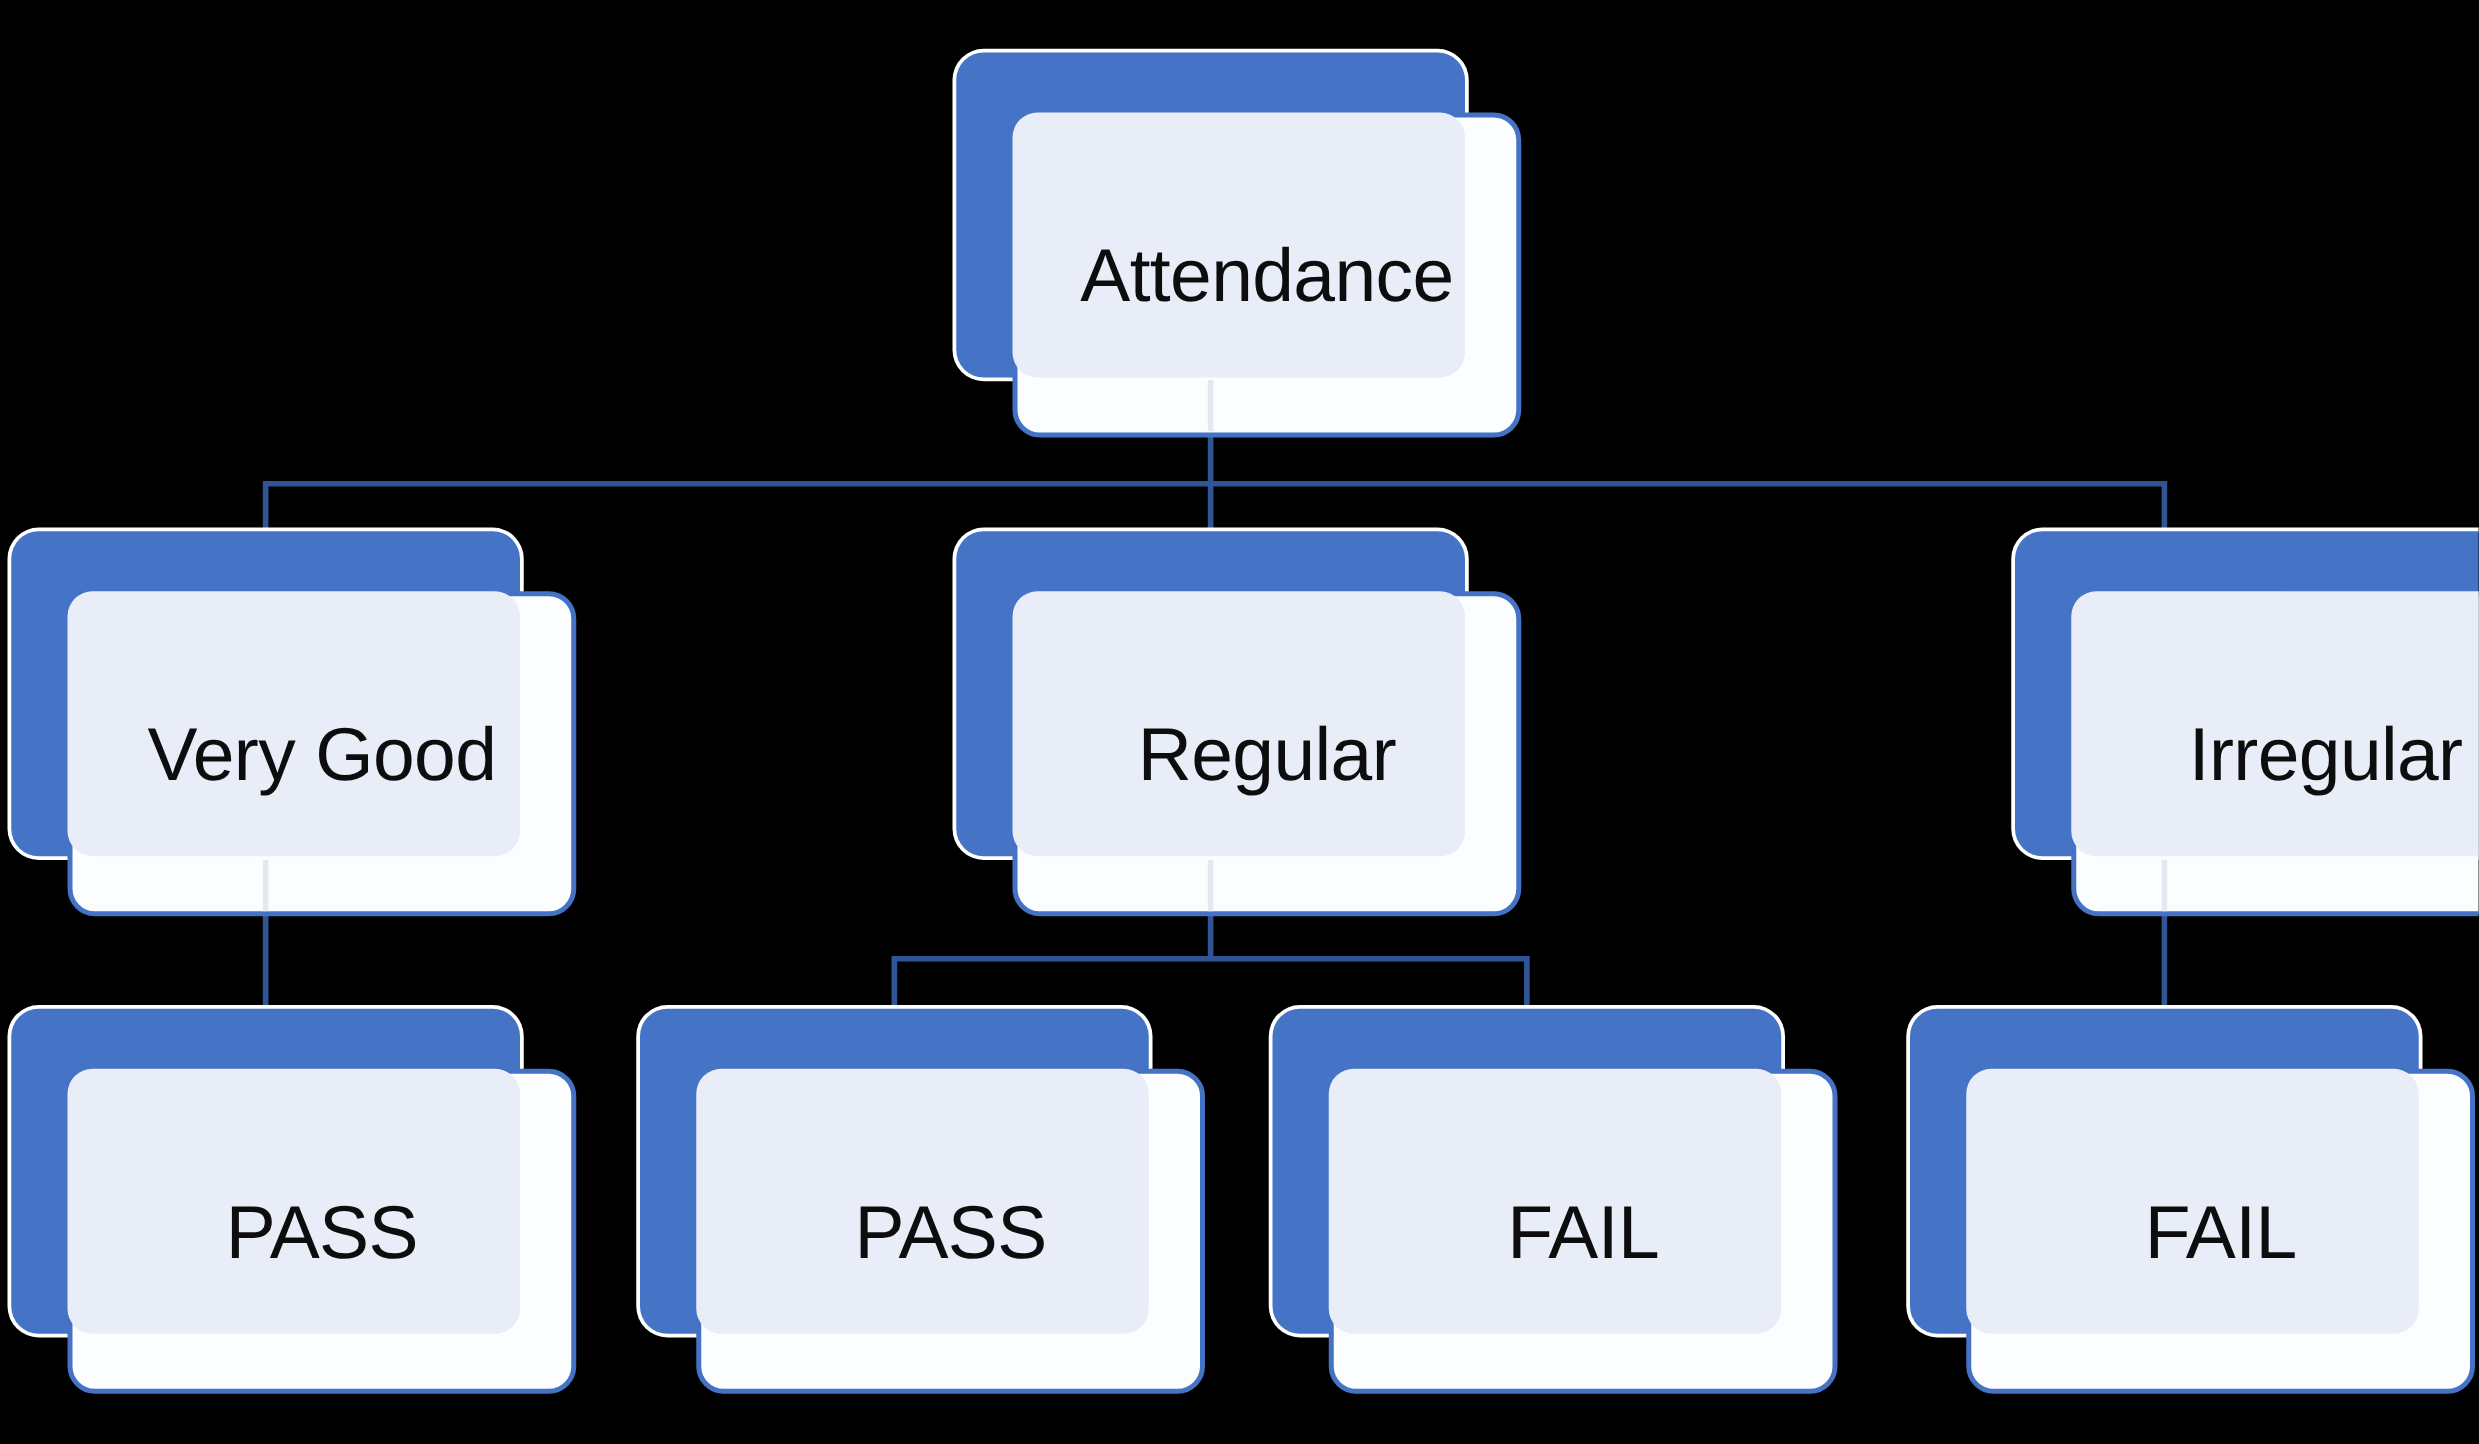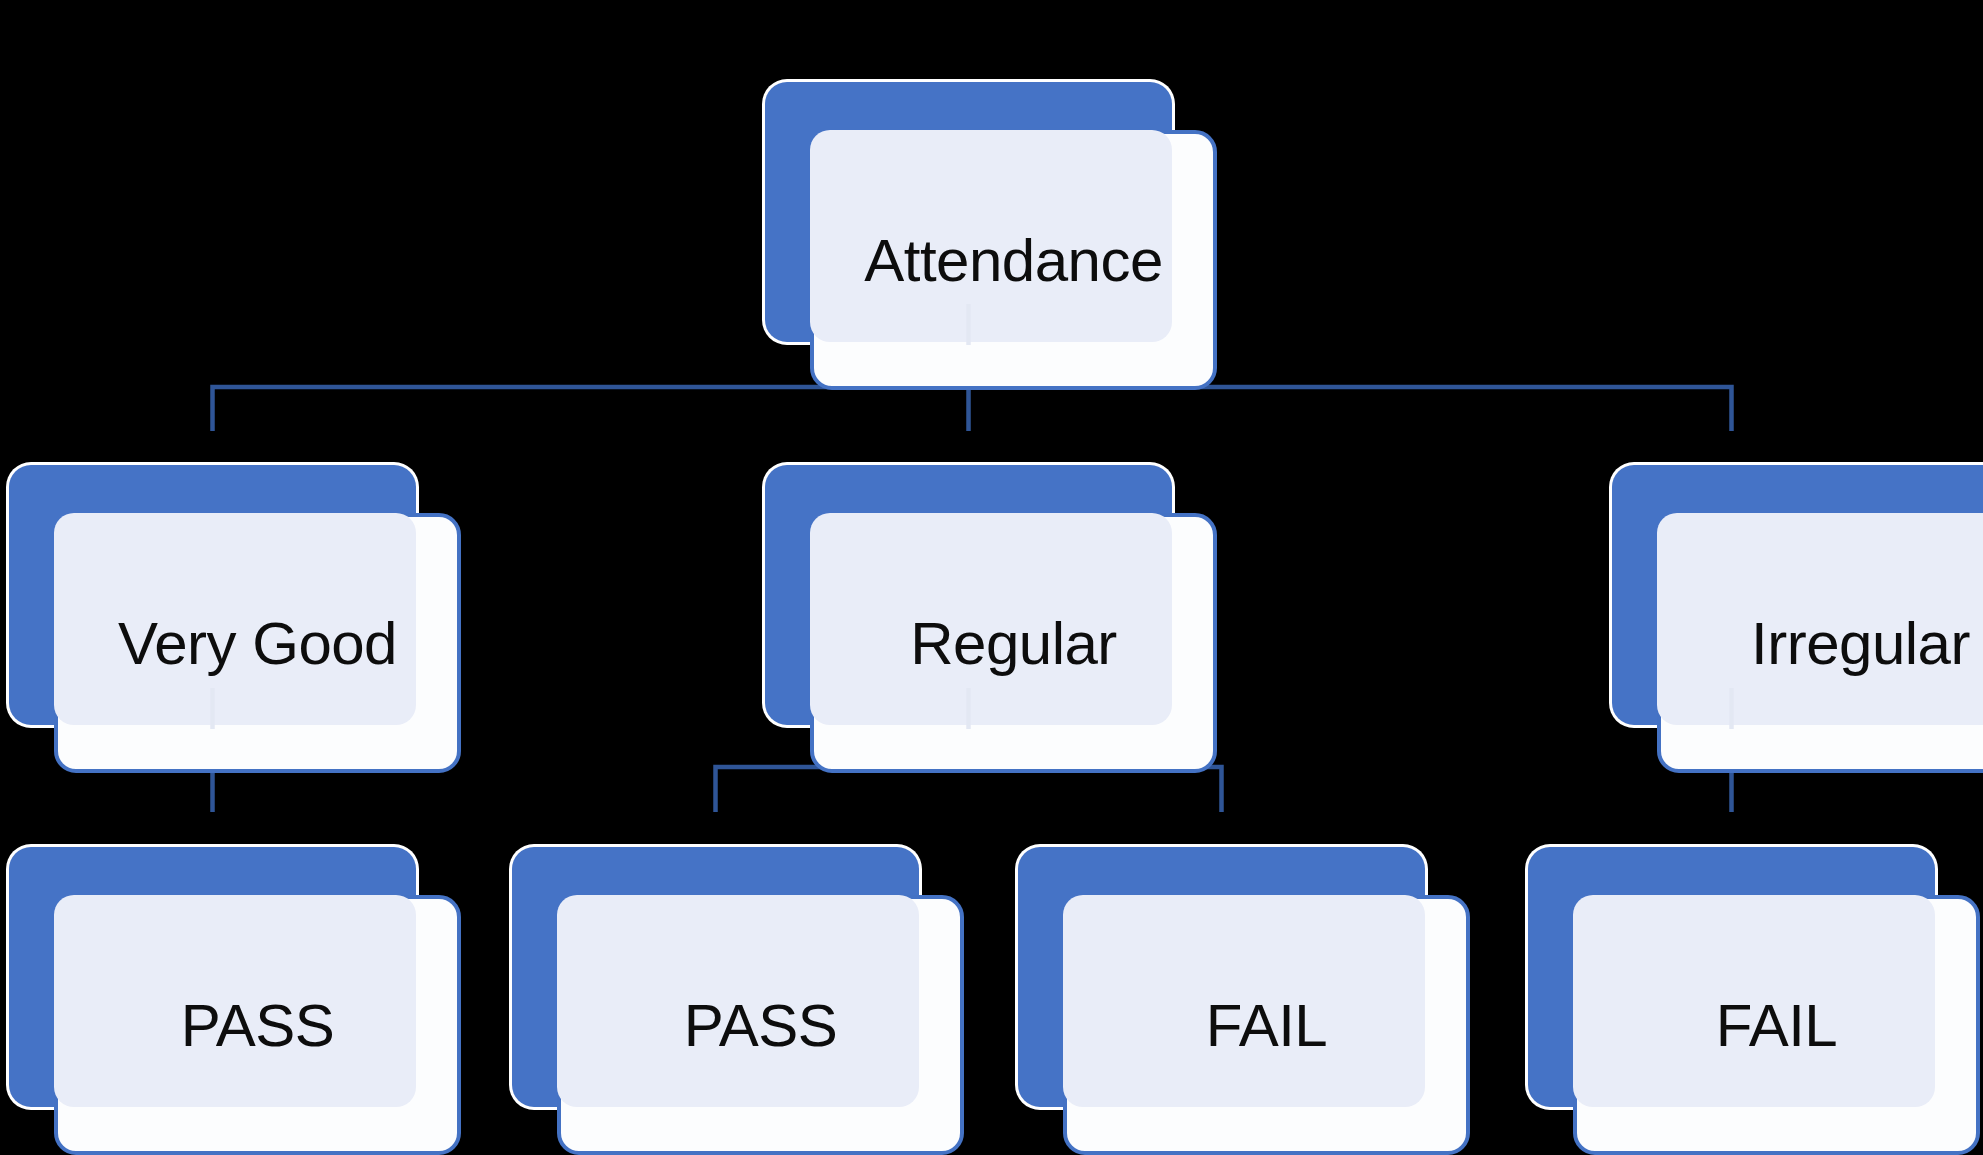--- a/index.html
+++ b/index.html
@@ -26,21 +26,20 @@
     pointer-events:none;
   }
   svg.lines.behind{z-index:0;}
   svg.lines.overlay{z-index:2;}
   .edge-dark{fill:none;stroke:var(--connector);stroke-width:4.5px;}
   .edge-faint{fill:none;stroke:var(--connector-faint);stroke-width:4.5px;}
   .node{
     position:absolute;
     width:452px;height:332px;
     z-index:1;
-    margin-top:40px;
   }
   .node .back{
     position:absolute;left:0;top:0;
     width:407px;height:260px;
     background:var(--node-fill);
     border-radius:22px;
     box-shadow:0 0 0 3px var(--node-outline);
   }
   .node .front{
     position:absolute;left:45px;top:48px;

